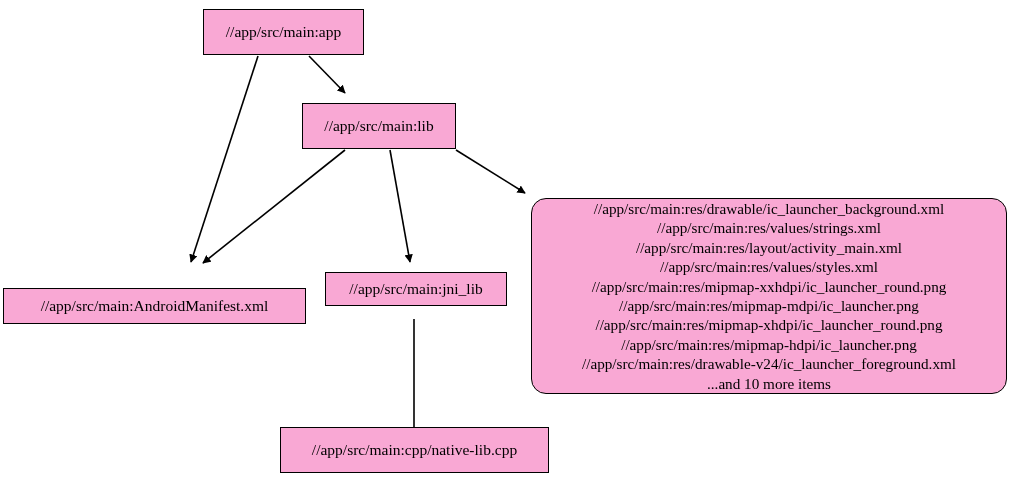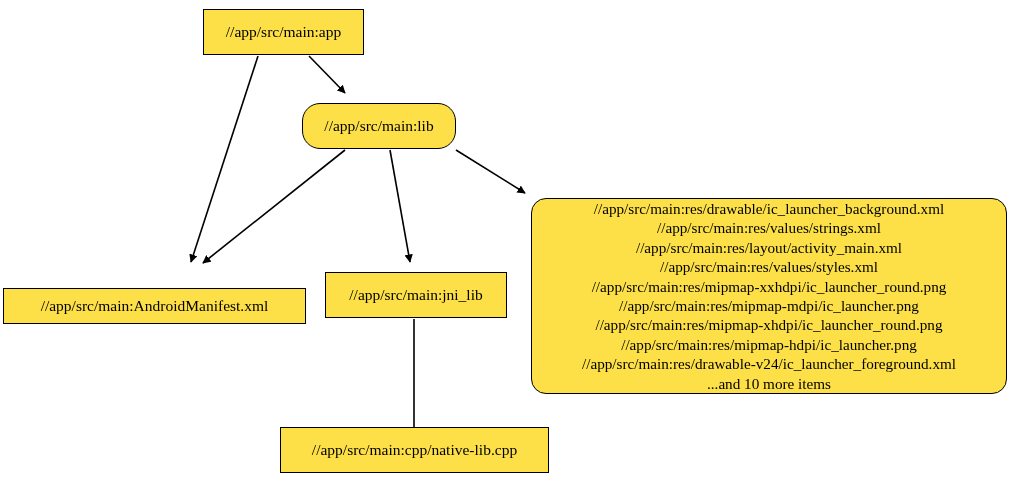--- a/index.html
+++ b/index.html
@@ -20,21 +20,21 @@
     position: absolute;
     left: 0;
     top: 0;
     width: 1018px;
     height: 496px;
   }
   .node {
     position: absolute;
     box-sizing: border-box;
     border: 1px solid #000000;
-    background: #fde047;
+    background: #f9a8d4;
     display: flex;
     align-items: center;
     justify-content: center;
     text-align: center;
     color: #000000;
     font-family: "Liberation Serif", "DejaVu Serif", serif;
     font-size: 15.5px;
     line-height: 19.2px;
     white-space: pre;
     z-index: 2;
@@ -77,25 +77,25 @@
       <path d="M 456 150 L 525 193" fill="none" stroke="#000000" stroke-width="1.6" marker-end="url(#arrow)"></path>
     </g>
 
     <g>
       <path d="M 414 319 L 414 435" fill="none" stroke="#000000" stroke-width="1.6" marker-end="url(#arrow)"></path>
     </g>
   </svg>
 
   <div class="node" style="left:203px; top:9px; width:161px; height:46px;">//app/src/main:app</div>
 
-  <div class="node" style="left:302px; top:103px; width:154px; height:46px;border-radius:18px;">//app/src/main:lib</div>
+  <div class="node" style="left:302px; top:103px; width:154px; height:46px;">//app/src/main:lib</div>
 
   <div class="node" style="left:3px; top:288px; width:303px; height:36px;font-family:Liberation Serif, serif;">//app/src/main:AndroidManifest.xml</div>
 
-  <div class="node" style="left:325px; top:272px; width:182px; height:46px;">//app/src/main:jni_lib</div>
+  <div class="node" style="left:325px; top:272px; width:182px; height:34px;">//app/src/main:jni_lib</div>
 
   <div class="node node-multiline" style="left:531px; top:198px; width:476px; height:196px;border-radius:15px;">//app/src/main:res/drawable/ic_launcher_background.xml
 //app/src/main:res/values/strings.xml
 //app/src/main:res/layout/activity_main.xml
 //app/src/main:res/values/styles.xml
 //app/src/main:res/mipmap-xxhdpi/ic_launcher_round.png
 //app/src/main:res/mipmap-mdpi/ic_launcher.png
 //app/src/main:res/mipmap-xhdpi/ic_launcher_round.png
 //app/src/main:res/mipmap-hdpi/ic_launcher.png
 //app/src/main:res/drawable-v24/ic_launcher_foreground.xml

